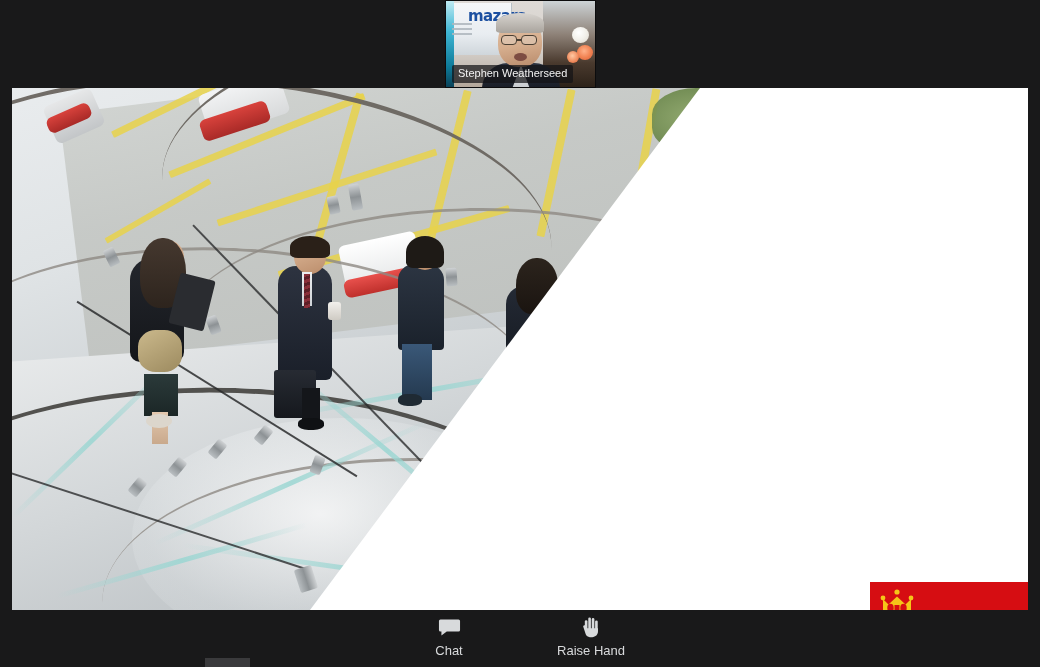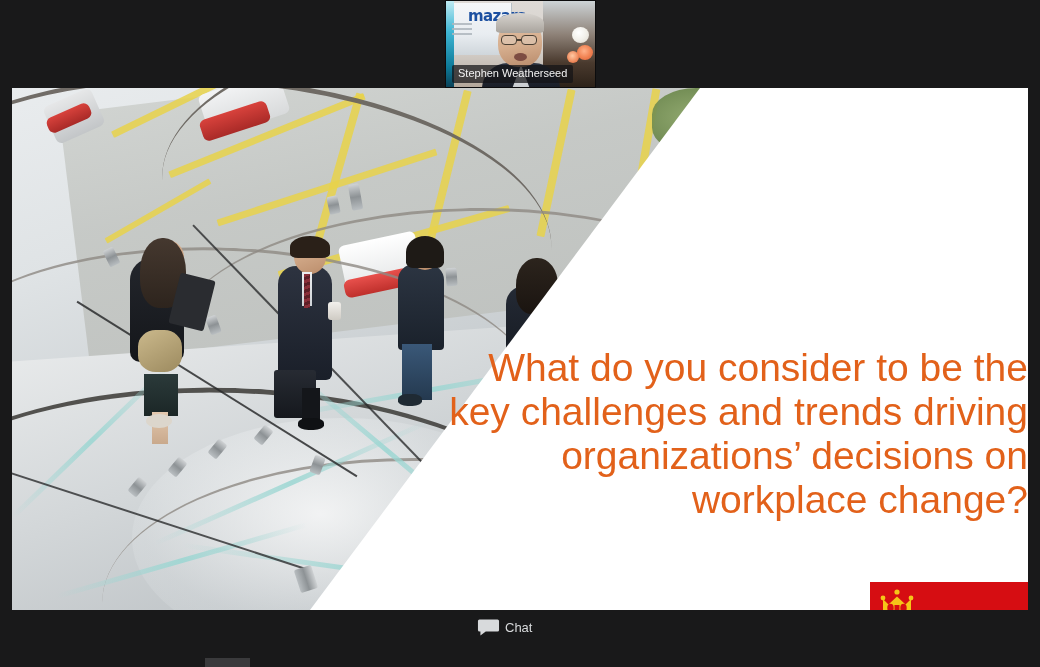--- a/index.html
+++ b/index.html
@@ -250,21 +250,21 @@
   .toolbar {
     position:absolute;
     left:0; bottom:0; width:1040px; height:57px;
     background:#19191a;
     display:flex; align-items:flex-start; justify-content:center;
     gap:56px;
     padding-top:6px;
   }
   .tb-item {
     width:86px;
-    display:flex; flex-direction:row; align-items:center; gap:5px;
+    display:flex; flex-direction:column; align-items:center; gap:5px;
     cursor:pointer;
   }
   .tb-icon { height:22px; display:flex; align-items:center; justify-content:center; }
   .tb-label {
     color:#d8dadc;
     font-size:13px;
     font-family:"Liberation Sans", sans-serif;
   }
   .taskbar-chip {
     position:absolute;
@@ -403,21 +403,20 @@
         <div style="position:absolute;left:516px;top:322px;width:14px;height:30px;background:linear-gradient(180deg,#e3c6a9,#c6a383);"></div>
         <div style="position:absolute;left:492px;top:348px;width:22px;height:11px;border-radius:40%;background:#6d6a66;"></div>
         <div style="position:absolute;left:514px;top:348px;width:22px;height:11px;border-radius:40%;background:#6d6a66;"></div>
         <div style="position:absolute;left:528px;top:228px;width:14px;height:10px;border-radius:2px;background:#1a1c1f;"></div>
       </div>
     </div>
 
     <div class="wedge"></div>
 
 
-    <div class="question">What do you consider to be the key challenges and trends driving organizations’ decisions on workplace change?</div>
 
     <div class="crown-logo">
       <span class="crown-mark">
         <svg viewBox="0 0 34 26" width="34" height="26" aria-hidden="true">
           <circle cx="17" cy="3" r="2.6" fill="#f5c518"></circle>
           <path d="M3 10 L3 24 L31 24 L31 10 L25.5 15.5 L17 7.5 L8.5 15.5 Z" fill="#f5c518"></path>
           <circle cx="3" cy="9" r="2.4" fill="#f5c518"></circle>
           <circle cx="31" cy="9" r="2.4" fill="#f5c518"></circle>
           <ellipse cx="10.5" cy="19" rx="3.2" ry="4.2" fill="#d60d12"></ellipse>
           <ellipse cx="23.5" cy="19" rx="3.2" ry="4.2" fill="#d60d12"></ellipse>
@@ -431,17 +430,31 @@
 
     <div class="tb-item">
       <span class="tb-icon">
         <svg viewBox="0 0 24 20" width="23" height="19" aria-hidden="true">
           <path d="M2.5 1.5 h19 a1.6 1.6 0 0 1 1.6 1.6 v9.6 a1.6 1.6 0 0 1 -1.6 1.6 h-12.4 l-5.6 4.1 v-4.1 h-1 a1.6 1.6 0 0 1 -1.6 -1.6 v-9.6 a1.6 1.6 0 0 1 1.6 -1.6 z" fill="#d8dadc"></path>
         </svg>
       </span>
       <span class="tb-label">Chat</span>
     </div>
 
+    <div class="tb-item">
+      <span class="tb-icon">
+        <svg viewBox="0 0 22 24" width="20" height="22" aria-hidden="true">
+          <g fill="#d8dadc">
+            <rect x="4.2" y="4.5" width="2.9" height="11" rx="1.45"></rect>
+            <rect x="8.0" y="1.5" width="2.9" height="14" rx="1.45"></rect>
+            <rect x="11.8" y="2.2" width="2.9" height="13.3" rx="1.45"></rect>
+            <rect x="15.5" y="4.8" width="2.9" height="10.7" rx="1.45"></rect>
+            <path d="M2.4 11.5 a1.45 1.45 0 0 1 2.8 -0.6 l1.4 3.6 v-1 h12.1 v3.3 c0 3.6 -2.6 6.4 -6.4 6.4 h-2.6 c-2.3 0 -3.6 -1.2 -4.5 -3.1 z"></path>
+          </g>
+        </svg>
+      </span>
+      <span class="tb-label">Raise Hand</span>
+    </div>
 
   </div>
 
   <div class="taskbar-chip"></div>
 </div>
 
 </body></html>

